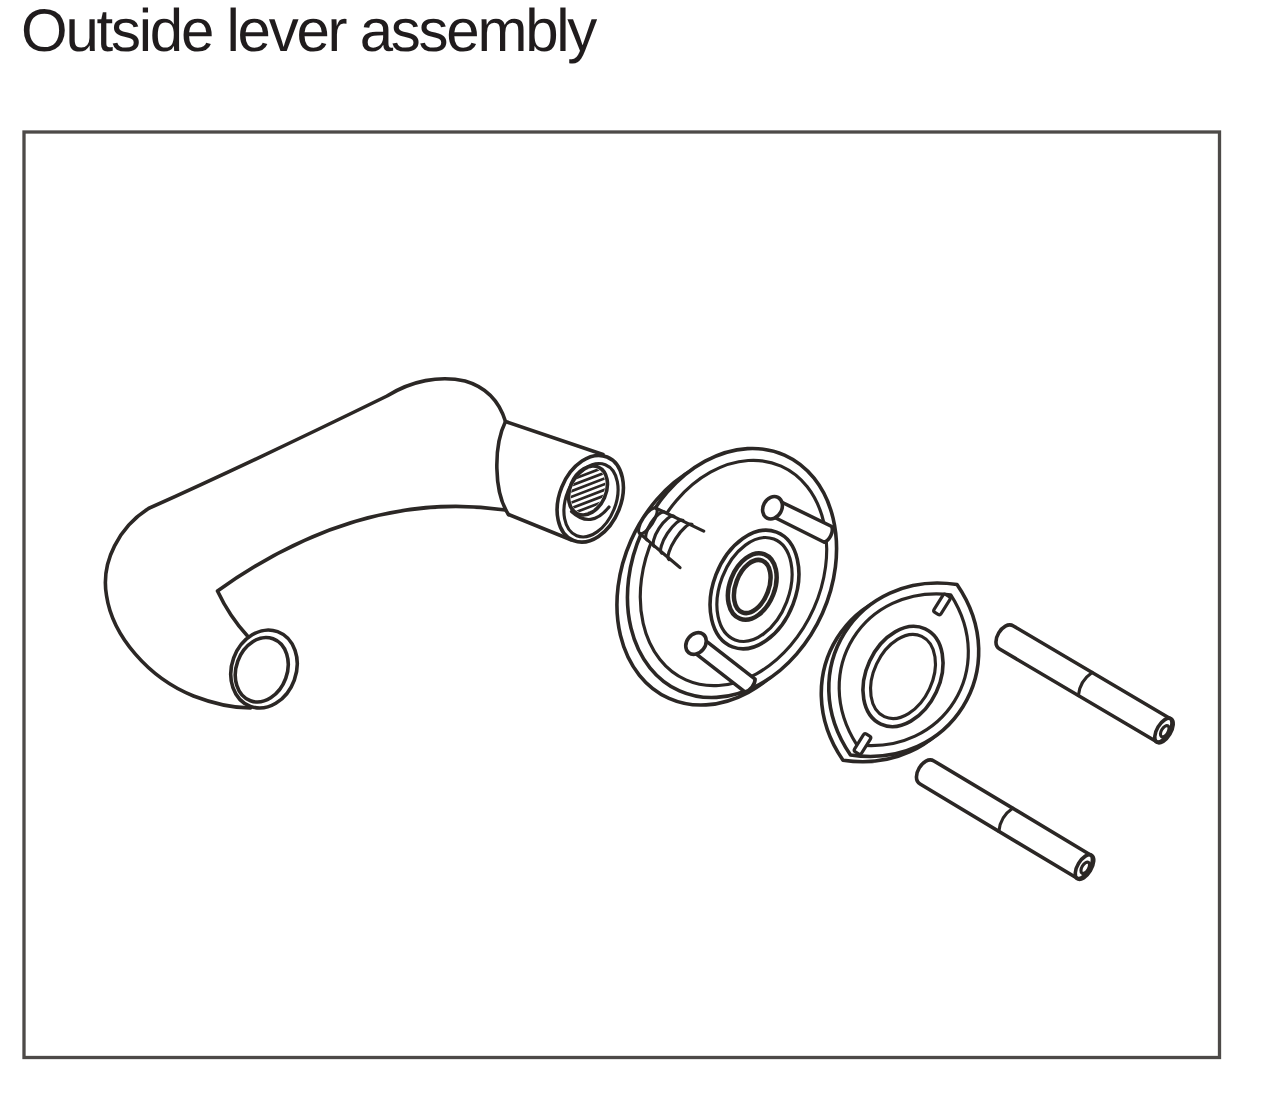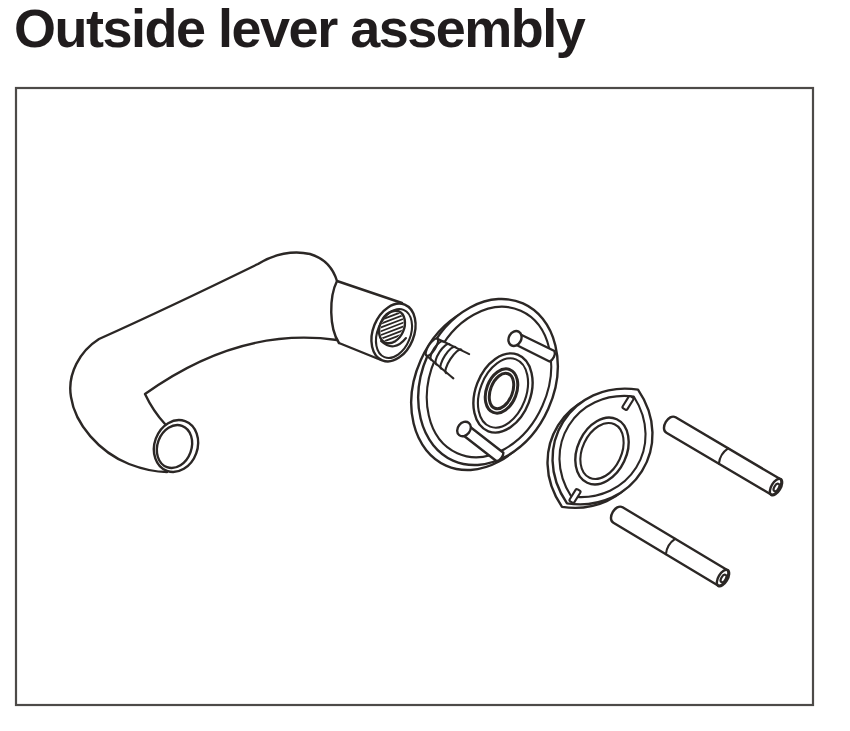--- a/index.html
+++ b/index.html
@@ -10,21 +10,21 @@
   }
   html,body{margin:0;padding:0;}
   body{
     width:850px;height:731px;
     background:var(--background);
     font-family:"Liberation Sans", sans-serif;
     position:relative;overflow:hidden;
   }
   .page-title{
     position:absolute;top:1px;left:14px;margin:0;
-    font-size:54px;font-weight:700;letter-spacing:-1.5px;
+    font-size:40px;font-weight:400;letter-spacing:-1.5px;
     color:var(--title);line-height:1.0;white-space:nowrap;
   }
   svg.figure{position:absolute;top:0;left:0;}
   svg .ln{stroke:var(--line);fill:none;stroke-width:2.4;stroke-linecap:round;stroke-linejoin:round;}
   svg .fw{fill:var(--background);}
   svg .thin{stroke-width:2.1;}
   svg .thick{stroke-width:3;}
   svg .hatch{stroke-width:1.8;}
   svg .frame-rect{stroke:var(--border);stroke-width:2.2;fill:var(--background);}
 </style>

